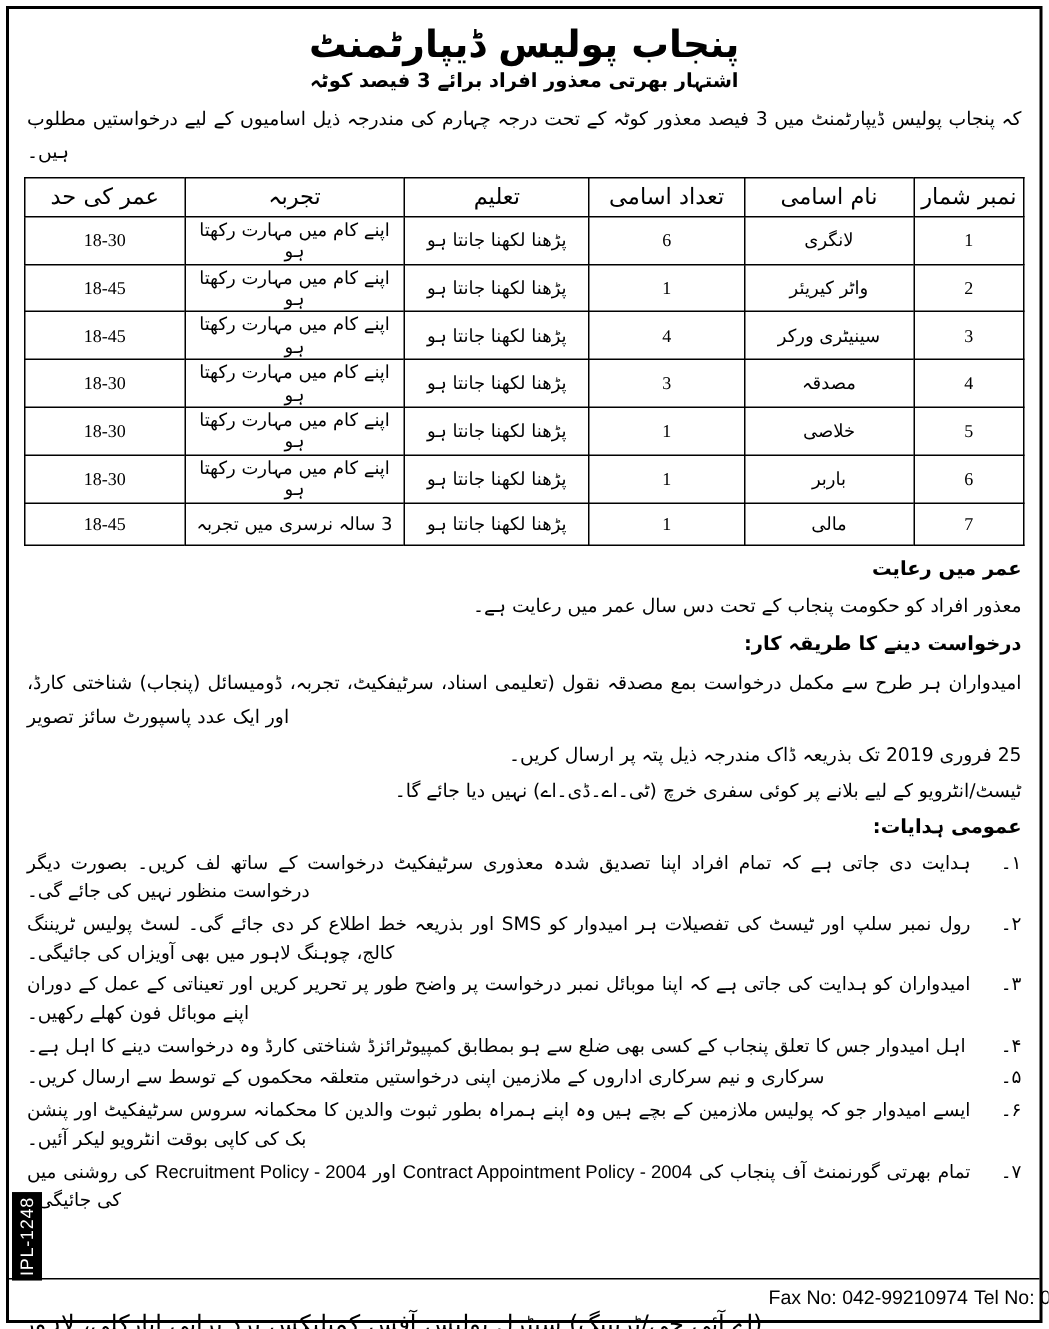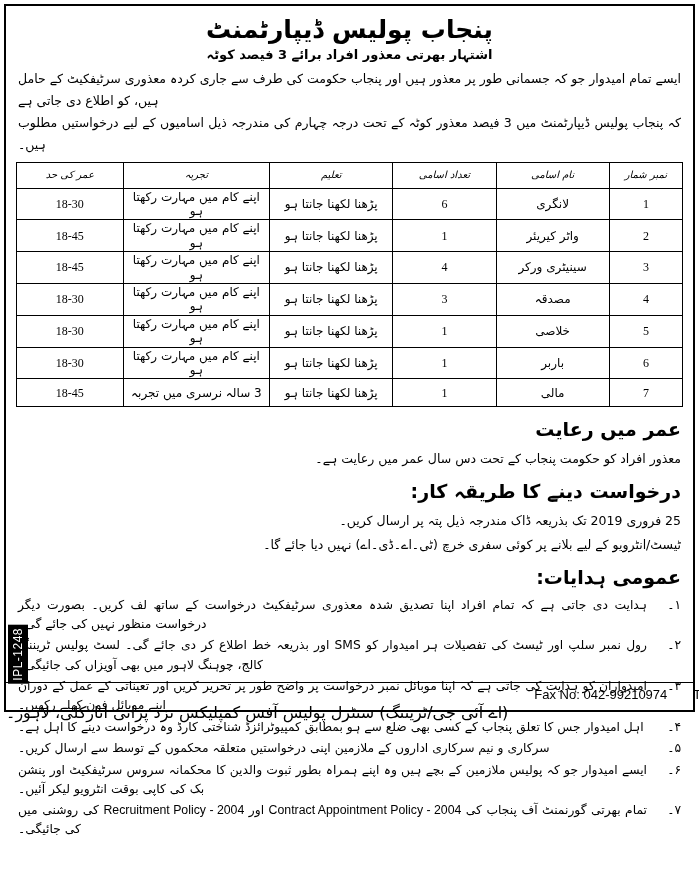--- a/index.html
+++ b/index.html
@@ -13,21 +13,21 @@
     font-family: "DejaVu Sans", "Liberation Sans", sans-serif;
     color: #000;
     overflow: hidden;
     position: relative;
   }
 
   
   .ad-frame {
     position: absolute;
     left: 4px; top: 4px;
-    width: 691px; height: 708px;
+    width: 691px; height: 878px;
     border: 2px solid #000;
     background: #fff;
     padding: 6px 10px 12px 10px;
   }
 
   
   .header { text-align: center; }
   .main-title {
     font-size: 25px;
     font-weight: bold;
@@ -66,23 +66,22 @@
     border: 1.4px solid #000;
     text-align: center;
     vertical-align: middle;
     height: 28px;
     padding: 1px 2px;
     font-size: 12px;
     line-height: 1.2;
   }
   table.jobs th {
     font-weight: normal;
-    font-size: 10px;
+    font-size: 15px;
     height: 26px;
-    font-style: italic;
   }
   .col-sn   { width: 11%; }
   .col-post { width: 17%; }
   .col-cnt  { width: 15.5%; }
   .col-edu  { width: 18.5%; }
   .col-exp  { width: 22%; }
   .col-age  { width: 16%; }
   .num-cell { font-family: Liberation Serif, serif; font-size: 13px; }
 
   
@@ -94,21 +93,21 @@
     text-align-last: left;
     margin: 0 2px 2px 2px;
   }
   .line-right {
     font-size: 12.5px;
     line-height: 1.9;
     text-align: right;
     margin: 0 2px;
   }
   .sec-head {
-    font-size: 19px;
+    font-size: 13px;
     font-weight: bold;
     text-align: right;
     margin: 2px 2px 0 2px;
     line-height: 1.9;
   }
 
   
   ol.instructions {
     list-style: none;
     margin: 1px 2px 0 2px;
@@ -160,21 +159,21 @@
     white-space: nowrap;
     margin-top: 35px;
   }
   .footer-contact {
     font-size: 13px;
     direction: ltr;
     font-family: "Liberation Sans", sans-serif;
     margin-right: 14px;
     white-space: nowrap;
   }
-  .footer-contact span { margin-left: 26px; }
+  .footer-contact span { margin-left: 4px; }
 
   
   .ipl-tag {
     position: absolute;
     left: 2px;
     bottom: 26px;
     background: #000;
     color: #fff;
     font-family: "Liberation Sans", sans-serif;
     font-size: 12px;
@@ -190,21 +189,20 @@
 <body>
 
 <div class="ad-frame">
 
   <div class="header">
     <div class="main-title">پنجاب پولیس ڈیپارٹمنٹ</div>
     <div class="sub-title">اشتہار بھرتی معذور افراد برائے 3 فیصد کوٹہ</div>
   </div>
 
   <div class="intro">
-    <p>ایسے تمام امیدوار جو کہ جسمانی طور پر معذور ہیں اور پنجاب حکومت کی طرف سے جاری کردہ معذوری سرٹیفکیٹ کے حامل ہیں، کو اطلاع دی جاتی ہے</p>
     <p>کہ پنجاب پولیس ڈیپارٹمنٹ میں 3 فیصد معذور کوٹہ کے تحت درجہ چہارم کی مندرجہ ذیل اسامیوں کے لیے درخواستیں مطلوب ہیں۔</p>
   </div>
 
   <table class="jobs">
     <colgroup>
       <col class="col-sn">
         <col class="col-post">
         <col class="col-cnt">
       <col class="col-edu">
         <col class="col-exp">
@@ -280,20 +278,21 @@
     </tbody>
   </table>
 
   <div class="body-sec">
 
 
     <div class="sec-head">عمر میں رعایت</div>
     <div class="line-right">معذور افراد کو حکومت پنجاب کے تحت دس سال عمر میں رعایت ہے۔</div>
 
     <div class="sec-head">درخواست دینے کا طریقہ کار:</div>
+    <div class="line-just">امیدواران ہر طرح سے مکمل درخواست بمع مصدقہ نقول (تعلیمی اسناد، سرٹیفکیٹ، تجربہ، ڈومیسائل (پنجاب) شناختی کارڈ، اور ایک عدد پاسپورٹ سائز تصویر</div>
     <div class="line-right">25 فروری 2019 تک بذریعہ ڈاک مندرجہ ذیل پتہ پر ارسال کریں۔</div>
     <div class="line-right">ٹیسٹ/انٹرویو کے لیے بلانے پر کوئی سفری خرچ (ٹی۔اے۔ڈی۔اے) نہیں دیا جائے گا۔</div>
 
     <div class="sec-head">عمومی ہدایات:</div>
 
     <ol class="instructions">
       <li>
         <span class="li-num">۱۔</span>
         <span class="li-text">ہدایت دی جاتی ہے کہ تمام افراد اپنا تصدیق شدہ معذوری سرٹیفکیٹ درخواست کے ساتھ لف کریں۔ بصورت دیگر درخواست منظور نہیں کی جائے گی۔</span>
       </li>

